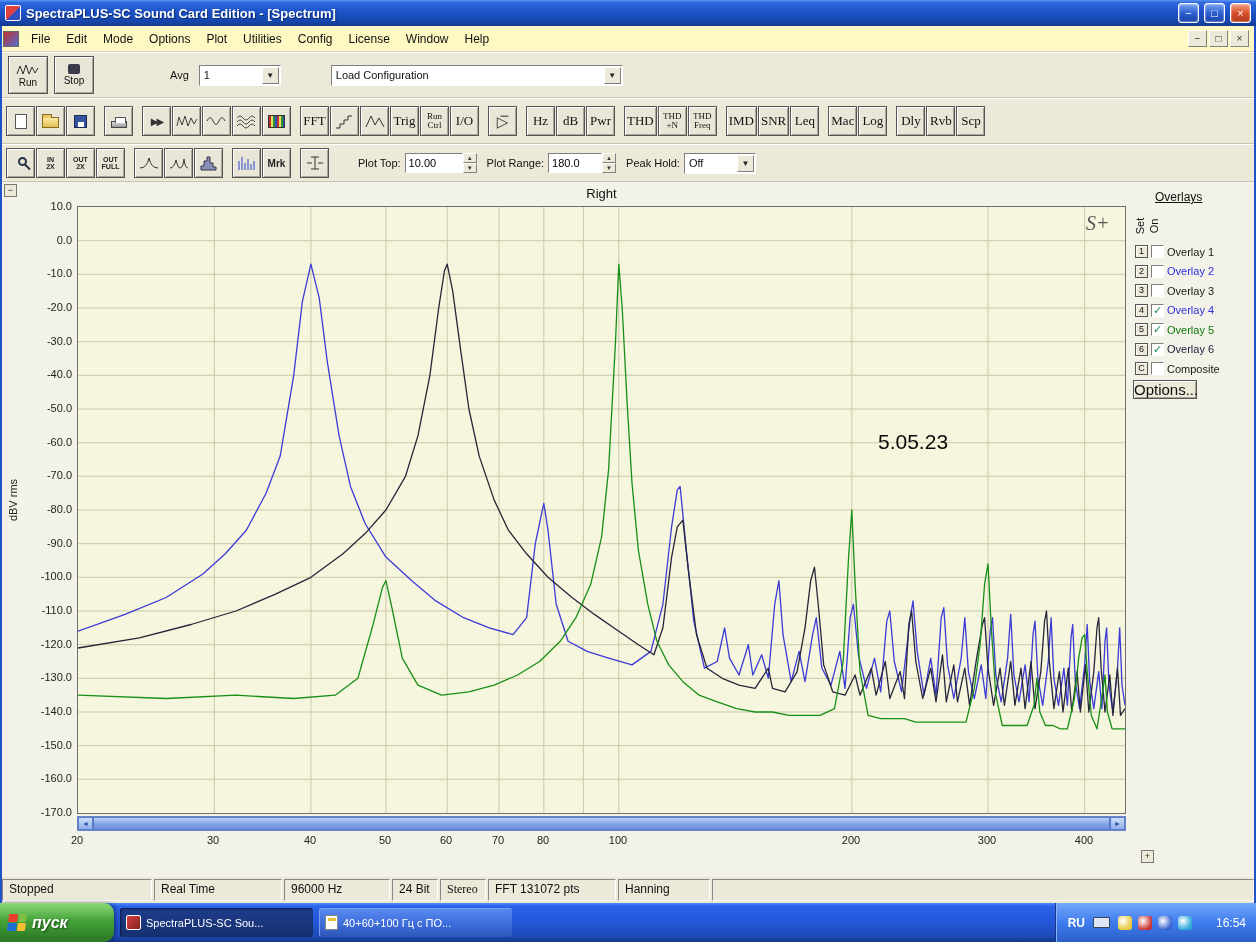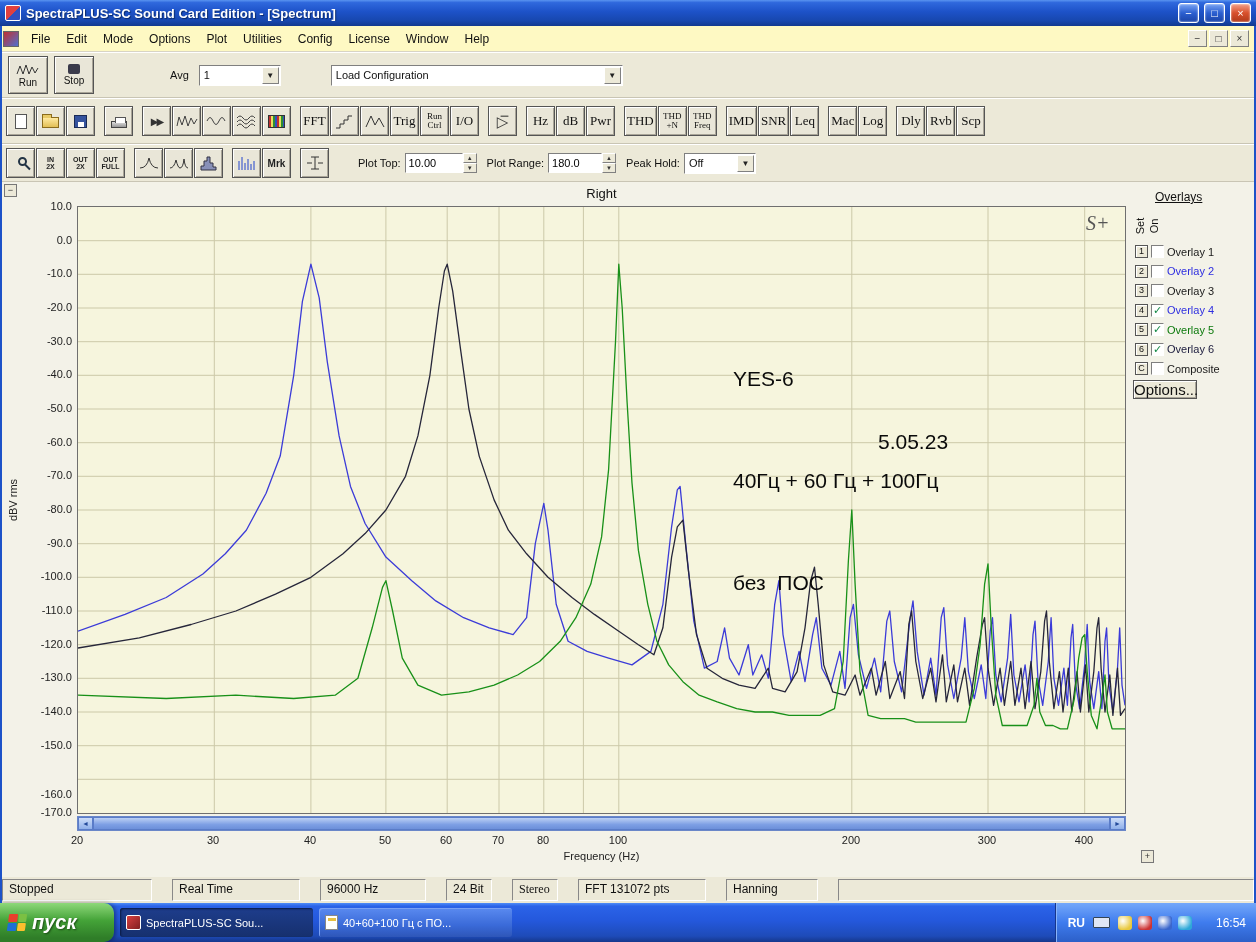--- a/index.html
+++ b/index.html
@@ -82,29 +82,29 @@
 .ovtitle{position:absolute;left:22px;top:0;font-size:12px;text-decoration:underline;color:#111}
 .vlab{position:absolute;width:28px;text-align:center;font-size:11px;color:#111;transform:rotate(-90deg)}
 .ovrows{position:absolute;left:2px;top:52px;width:118px}
 .ovrow{display:flex;align-items:center;height:19.5px;gap:3px}
 .ovnum{width:13px;height:13px;border:1px solid #555;background:#ece9d8;box-shadow:inset 1px 1px 0 #fff;font-size:9px;line-height:11px;text-align:center}
 .ovcheck{width:13px;height:13px;border:1px solid;border-color:#7f7f7f #fff #fff #7f7f7f;background:#fff;font-size:11px;line-height:11px;text-align:center;color:#184}
 .ovlabel{font-size:11px;white-space:nowrap}
 .ovoptions{position:absolute;left:0;top:190px;width:64px;height:19px;border:1px solid #555;background:#ece9d8;box-shadow:inset 1px 1px 0 #fff,inset -1px -1px 0 #a9a598;font-size:15px;line-height:17px;text-align:center}
 
 
-.statusbar{position:absolute;left:0;top:877px;width:1256px;height:26px;background:#ece9d8;display:flex;align-items:stretch;padding:2px;gap:20px}
+.statusbar{position:absolute;left:0;top:877px;width:1256px;height:26px;background:#ece9d8;display:flex;align-items:stretch;padding:2px;gap:2px}
 .spanel{border:1px solid;border-color:#888 #fff #fff #888;font-size:12px;padding:2px 6px;white-space:nowrap;overflow:hidden}
 
 
 .taskbar{position:absolute;left:0;top:903px;width:1256px;height:39px;
  background:linear-gradient(180deg,#4f8df8 0%,#2b63e8 8%,#2458dc 45%,#1e4bb8 85%,#15378c 100%);display:flex;align-items:center}
 .startbtn{width:114px;height:39px;border-radius:0 10px 10px 0;display:flex;align-items:center;gap:6px;padding:0 14px 0 8px;
  background:linear-gradient(180deg,#8ed87a,#44a338 45%,#2f7d28 90%);box-shadow:2px 0 4px rgba(0,0,20,.4)}
-.startbtn .lbl{color:#fff;font-weight:bold;font-style:italic;font-size:20px;text-shadow:1px 1px 2px #1a4a14}
+.startbtn .lbl{color:#fff;font-weight:bold;font-style:italic;font-size:16px;text-shadow:1px 1px 2px #1a4a14}
 .flag{width:18px;height:17px;display:grid;grid-template:1fr 1fr / 1fr 1fr;gap:1px;transform:skewX(-8deg)}
 .flag i{border-radius:1px}
 .taskbtn{height:29px;margin-left:6px;width:193px;border-radius:3px;display:flex;align-items:center;gap:5px;padding:0 6px;color:#fff;font-size:11px;white-space:nowrap;overflow:hidden}
 .taskbtn.active{background:linear-gradient(180deg,#1e3d8c,#16306e);box-shadow:inset 1px 1px 2px #0a1a44}
 .taskbtn.normal{background:linear-gradient(180deg,#5a8af0,#3a6ad8 60%,#2e56b8);box-shadow:inset 1px 1px 0 #7aa0f4}
 .ticon1{width:15px;height:15px;background:linear-gradient(135deg,#d84040,#802020);border:1px solid #fff;border-radius:2px;flex:none}
 .ticon2{width:13px;height:15px;background:#fff;border:1px solid #888;position:relative;flex:none}
 .ticon2:before{content:"";position:absolute;left:2px;top:2px;width:8px;height:3px;background:#e8c040}
 .tray{margin-left:auto;height:39px;display:flex;align-items:center;gap:8px;padding:0 10px 0 12px;
  background:linear-gradient(180deg,#74a8fa,#3f7cee 50%,#2c5fc8);border-left:1px solid #16358c;box-shadow:inset 1px 0 0 #8ab4fa}
@@ -424,44 +424,38 @@
       <div class="ytick" style="top:254px">-60.0</div>
       <div class="ytick" style="top:287px">-70.0</div>
       <div class="ytick" style="top:321px">-80.0</div>
       <div class="ytick" style="top:355px">-90.0</div>
       <div class="ytick" style="top:388px">-100.0</div>
       <div class="ytick" style="top:422px">-110.0</div>
       <div class="ytick" style="top:456px">-120.0</div>
       <div class="ytick" style="top:489px">-130.0</div>
       <div class="ytick" style="top:523px">-140.0</div>
       <div class="ytick" style="top:557px">-150.0</div>
-      <div class="ytick" style="top:606px">-160.0</div>
+      <div class="ytick" style="top:590px">-160.0</div>
       <div class="ytick" style="top:624px">-170.0</div>
     </div>
   <div id="xlabels">
       <div class="xtick" style="left:62px">20</div>
       <div class="xtick" style="left:198px">30</div>
       <div class="xtick" style="left:295px">40</div>
       <div class="xtick" style="left:370px">50</div>
       <div class="xtick" style="left:431px">60</div>
       <div class="xtick" style="left:483px">70</div>
       <div class="xtick" style="left:528px">80</div>
       <div class="xtick" style="left:603px">100</div>
       <div class="xtick" style="left:836px">200</div>
       <div class="xtick" style="left:972px">300</div>
       <div class="xtick" style="left:1069px">400</div>
     </div>
   <div class="ylab">dBV rms</div>
-  <div class="xlab">Frequency (Hz)</div>
-
-  <div class="anno">
-    <div>YES-6</div>
-    <div>40Гц + 60 Гц + 100Гц</div>
-    <div>без  ПОС</div>
-  </div>
+
   <div class="anno-date">5.05.23</div>
   <div class="slogo">S+</div>
 
   <div class="hscroll">
     <div class="sarrow">◄</div>
     <div class="sthumb"></div>
     <div class="sarrow">►</div>
   </div>
   <div class="cornerbtn" style="left:1141px;top:668px">+</div>
 

